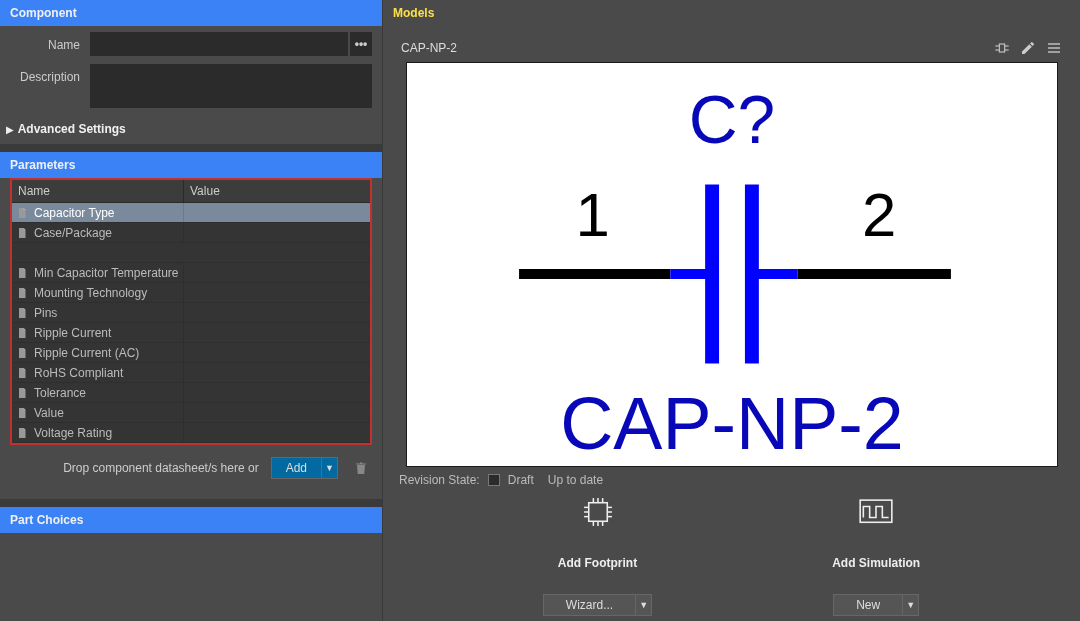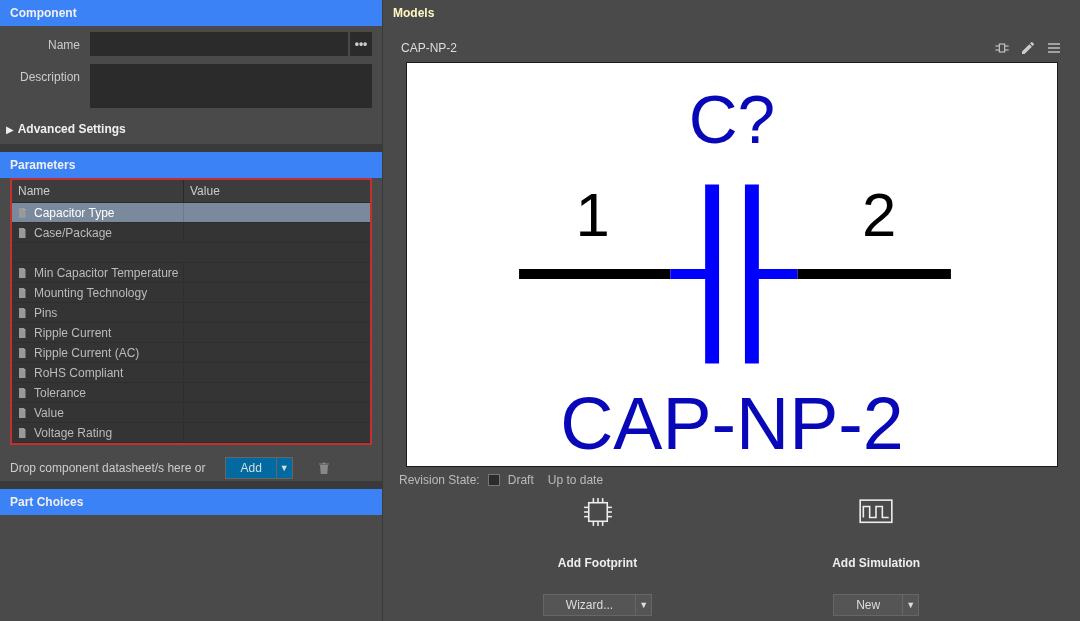--- a/index.html
+++ b/index.html
@@ -79,22 +79,22 @@
     background: #7a8a9c; color: #fff;
   }
   .param-row.selected .cell-name,
   .param-row.selected .cell-value { color: #fff; border-right-color: #6a7a8c;}
   .param-icon {
     width: 12px; height: 12px; display: inline-block;
   }
   .param-icon svg { width: 12px; height: 12px; display: block; }
 
   .drop-row {
-    display: flex; align-items: center; justify-content: flex-start;
-    gap: 20px; padding: 12px 10px 2px 10px; color: #ccc;
+    display: flex; align-items: center; justify-content: flex-end;
+    gap: 12px; padding: 12px 10px 20px 10px; color: #ccc;
   }
   .drop-text { color: #ccc; }
   .btn-split {
     display: flex; height: 22px; background: #0369a1; border: 1px solid #666;
   }
   .btn-split .btn-main {
     padding: 0 14px; display: flex; align-items: center; color: #ddd;
     cursor: pointer;
   }
   .btn-split .btn-caret {
@@ -108,21 +108,21 @@
   .trash-btn svg { width: 12px; height: 14px; }
 
   
   .partchoices-body { flex: 1; background: #4a4a4a; }
 
   
   .right {
     flex: 1; display: flex; flex-direction: column; background: #4a4a4a;
     border-left: 1px solid #3a3a3a;
   }
-  .models-head { font-weight: 700; color: #fef9c3; padding: 6px 10px; }
+  .models-head { font-weight: 700; color: #fde047; padding: 6px 10px; }
   .model-area { padding: 8px 14px 0 14px; }
   .model-bar {
     display: flex; align-items: center; justify-content: space-between;
     padding: 6px 4px;
   }
   .model-name { color: #ddd; }
   .model-tools { display: flex; gap: 10px; }
   .tool-btn { cursor: pointer; color: #ccc; }
   .tool-btn svg { width: 16px; height: 16px; display: block; }
 

